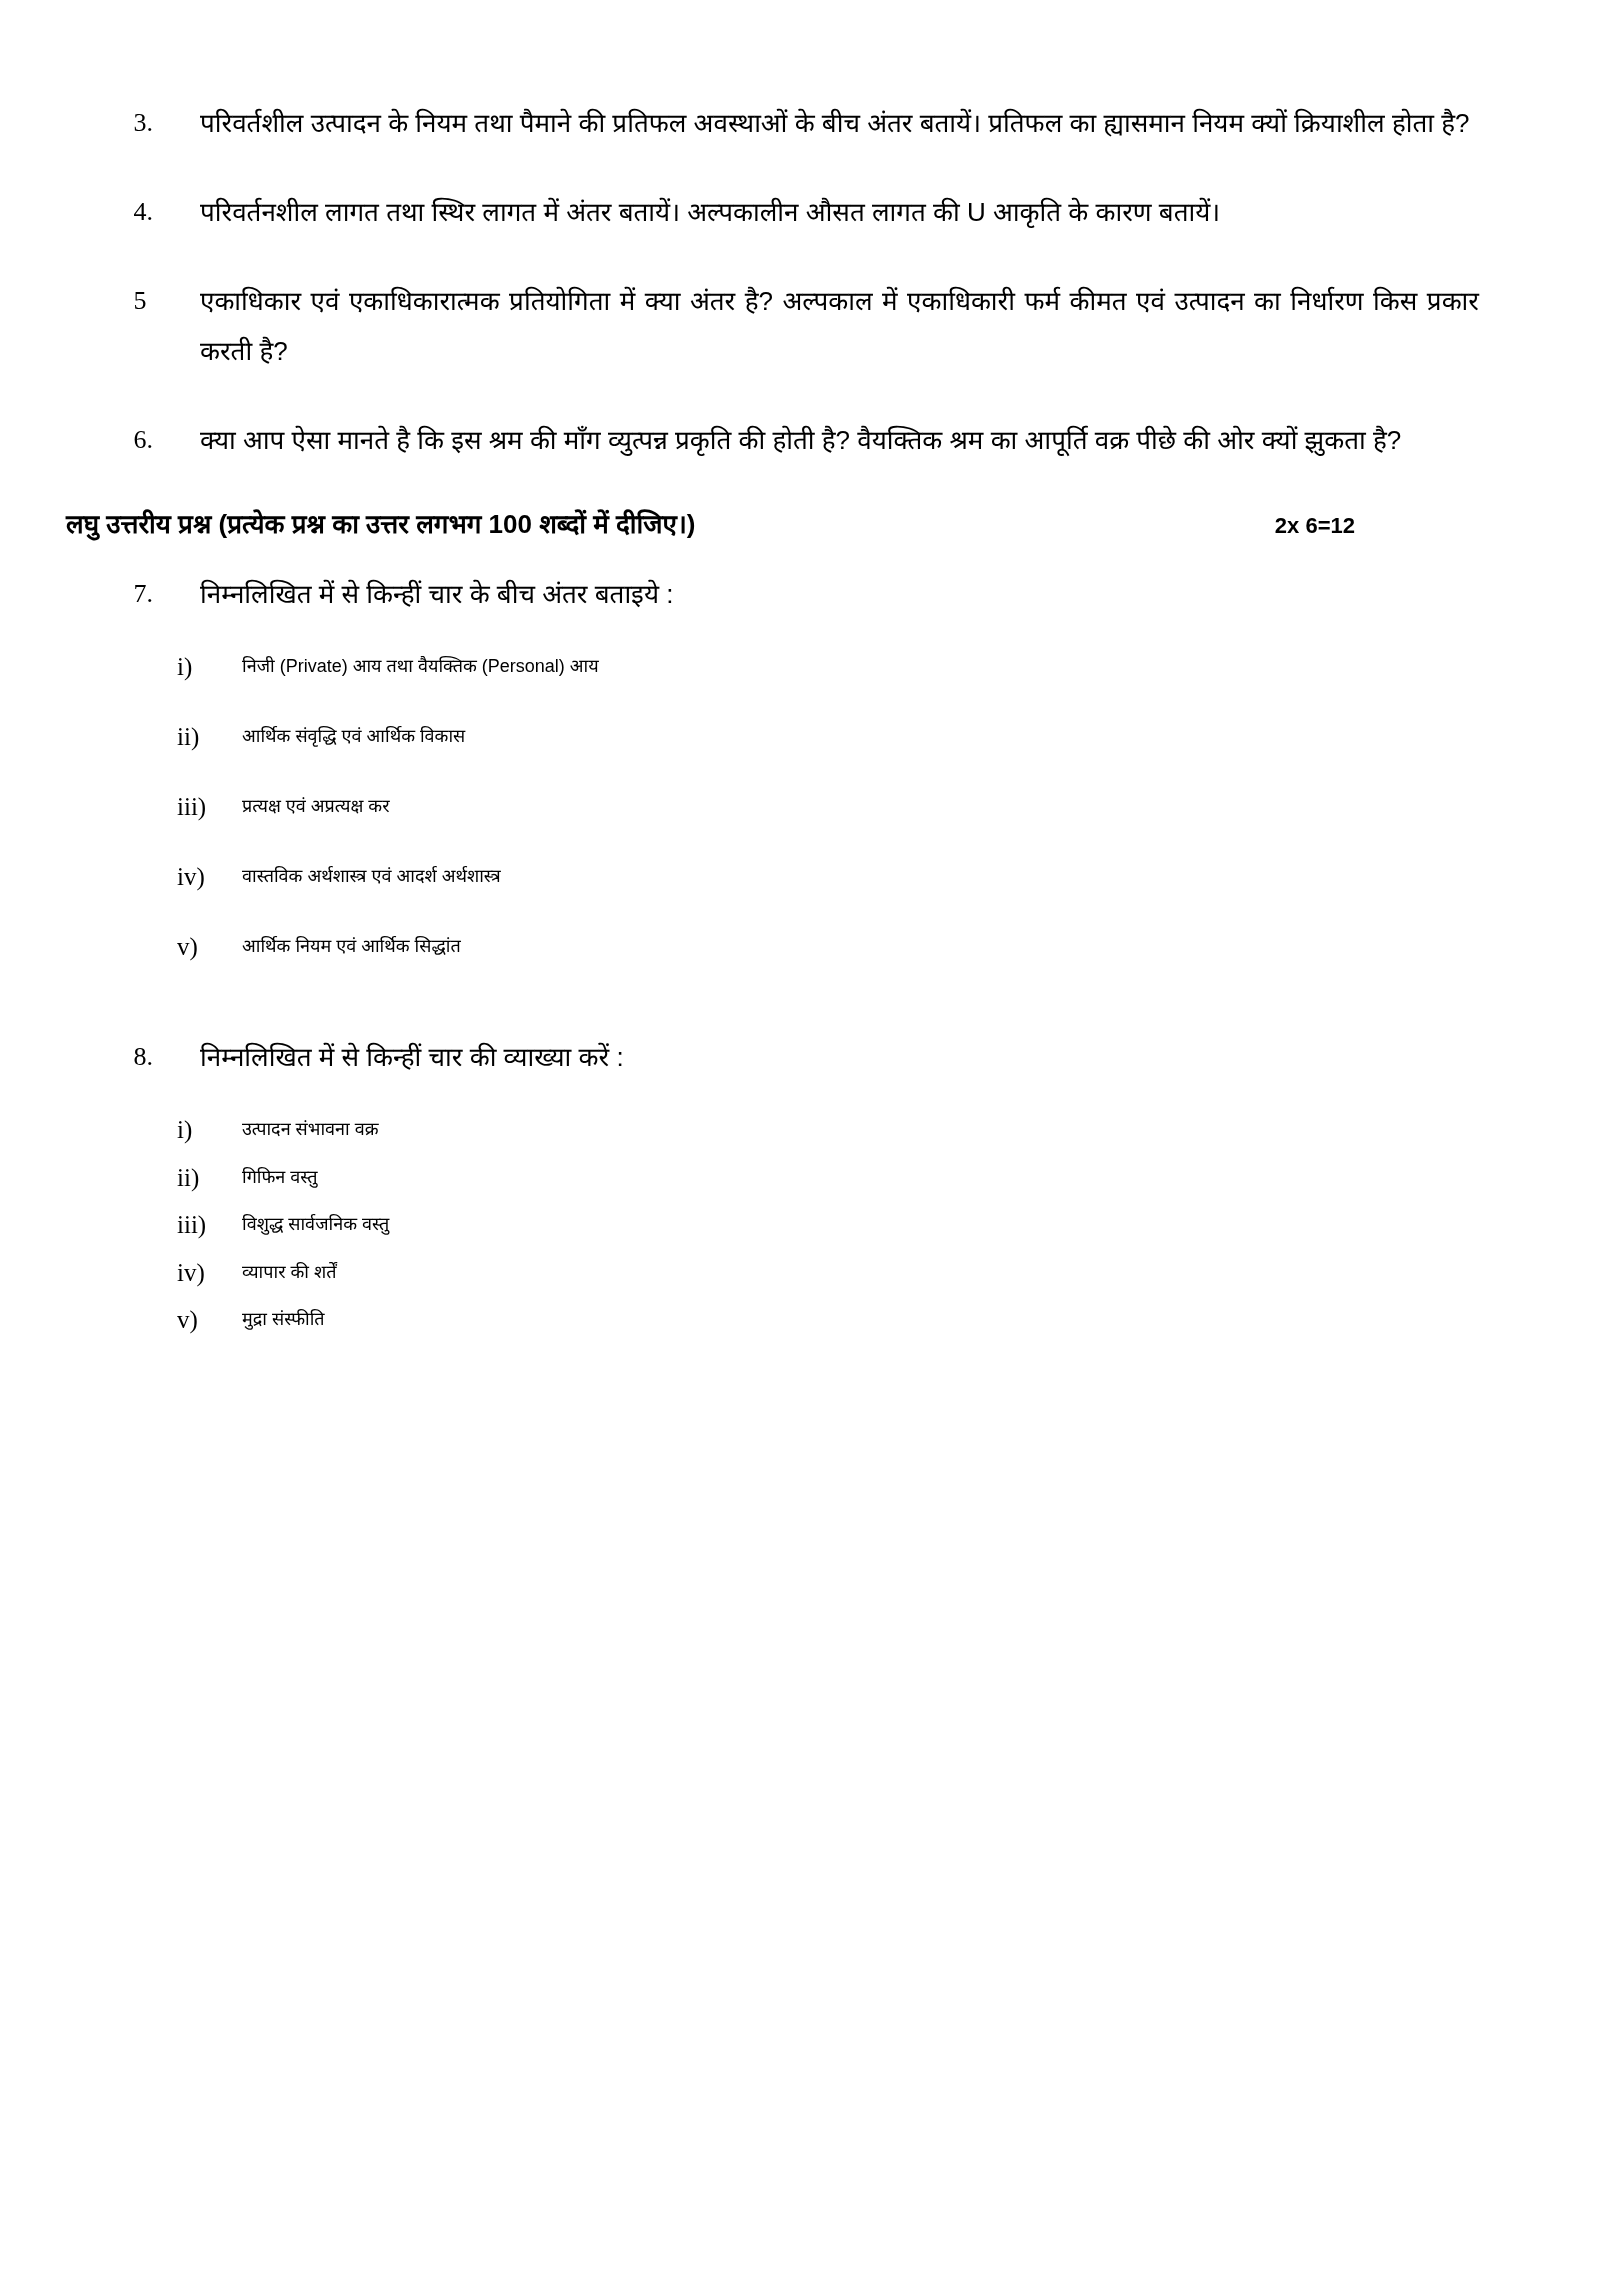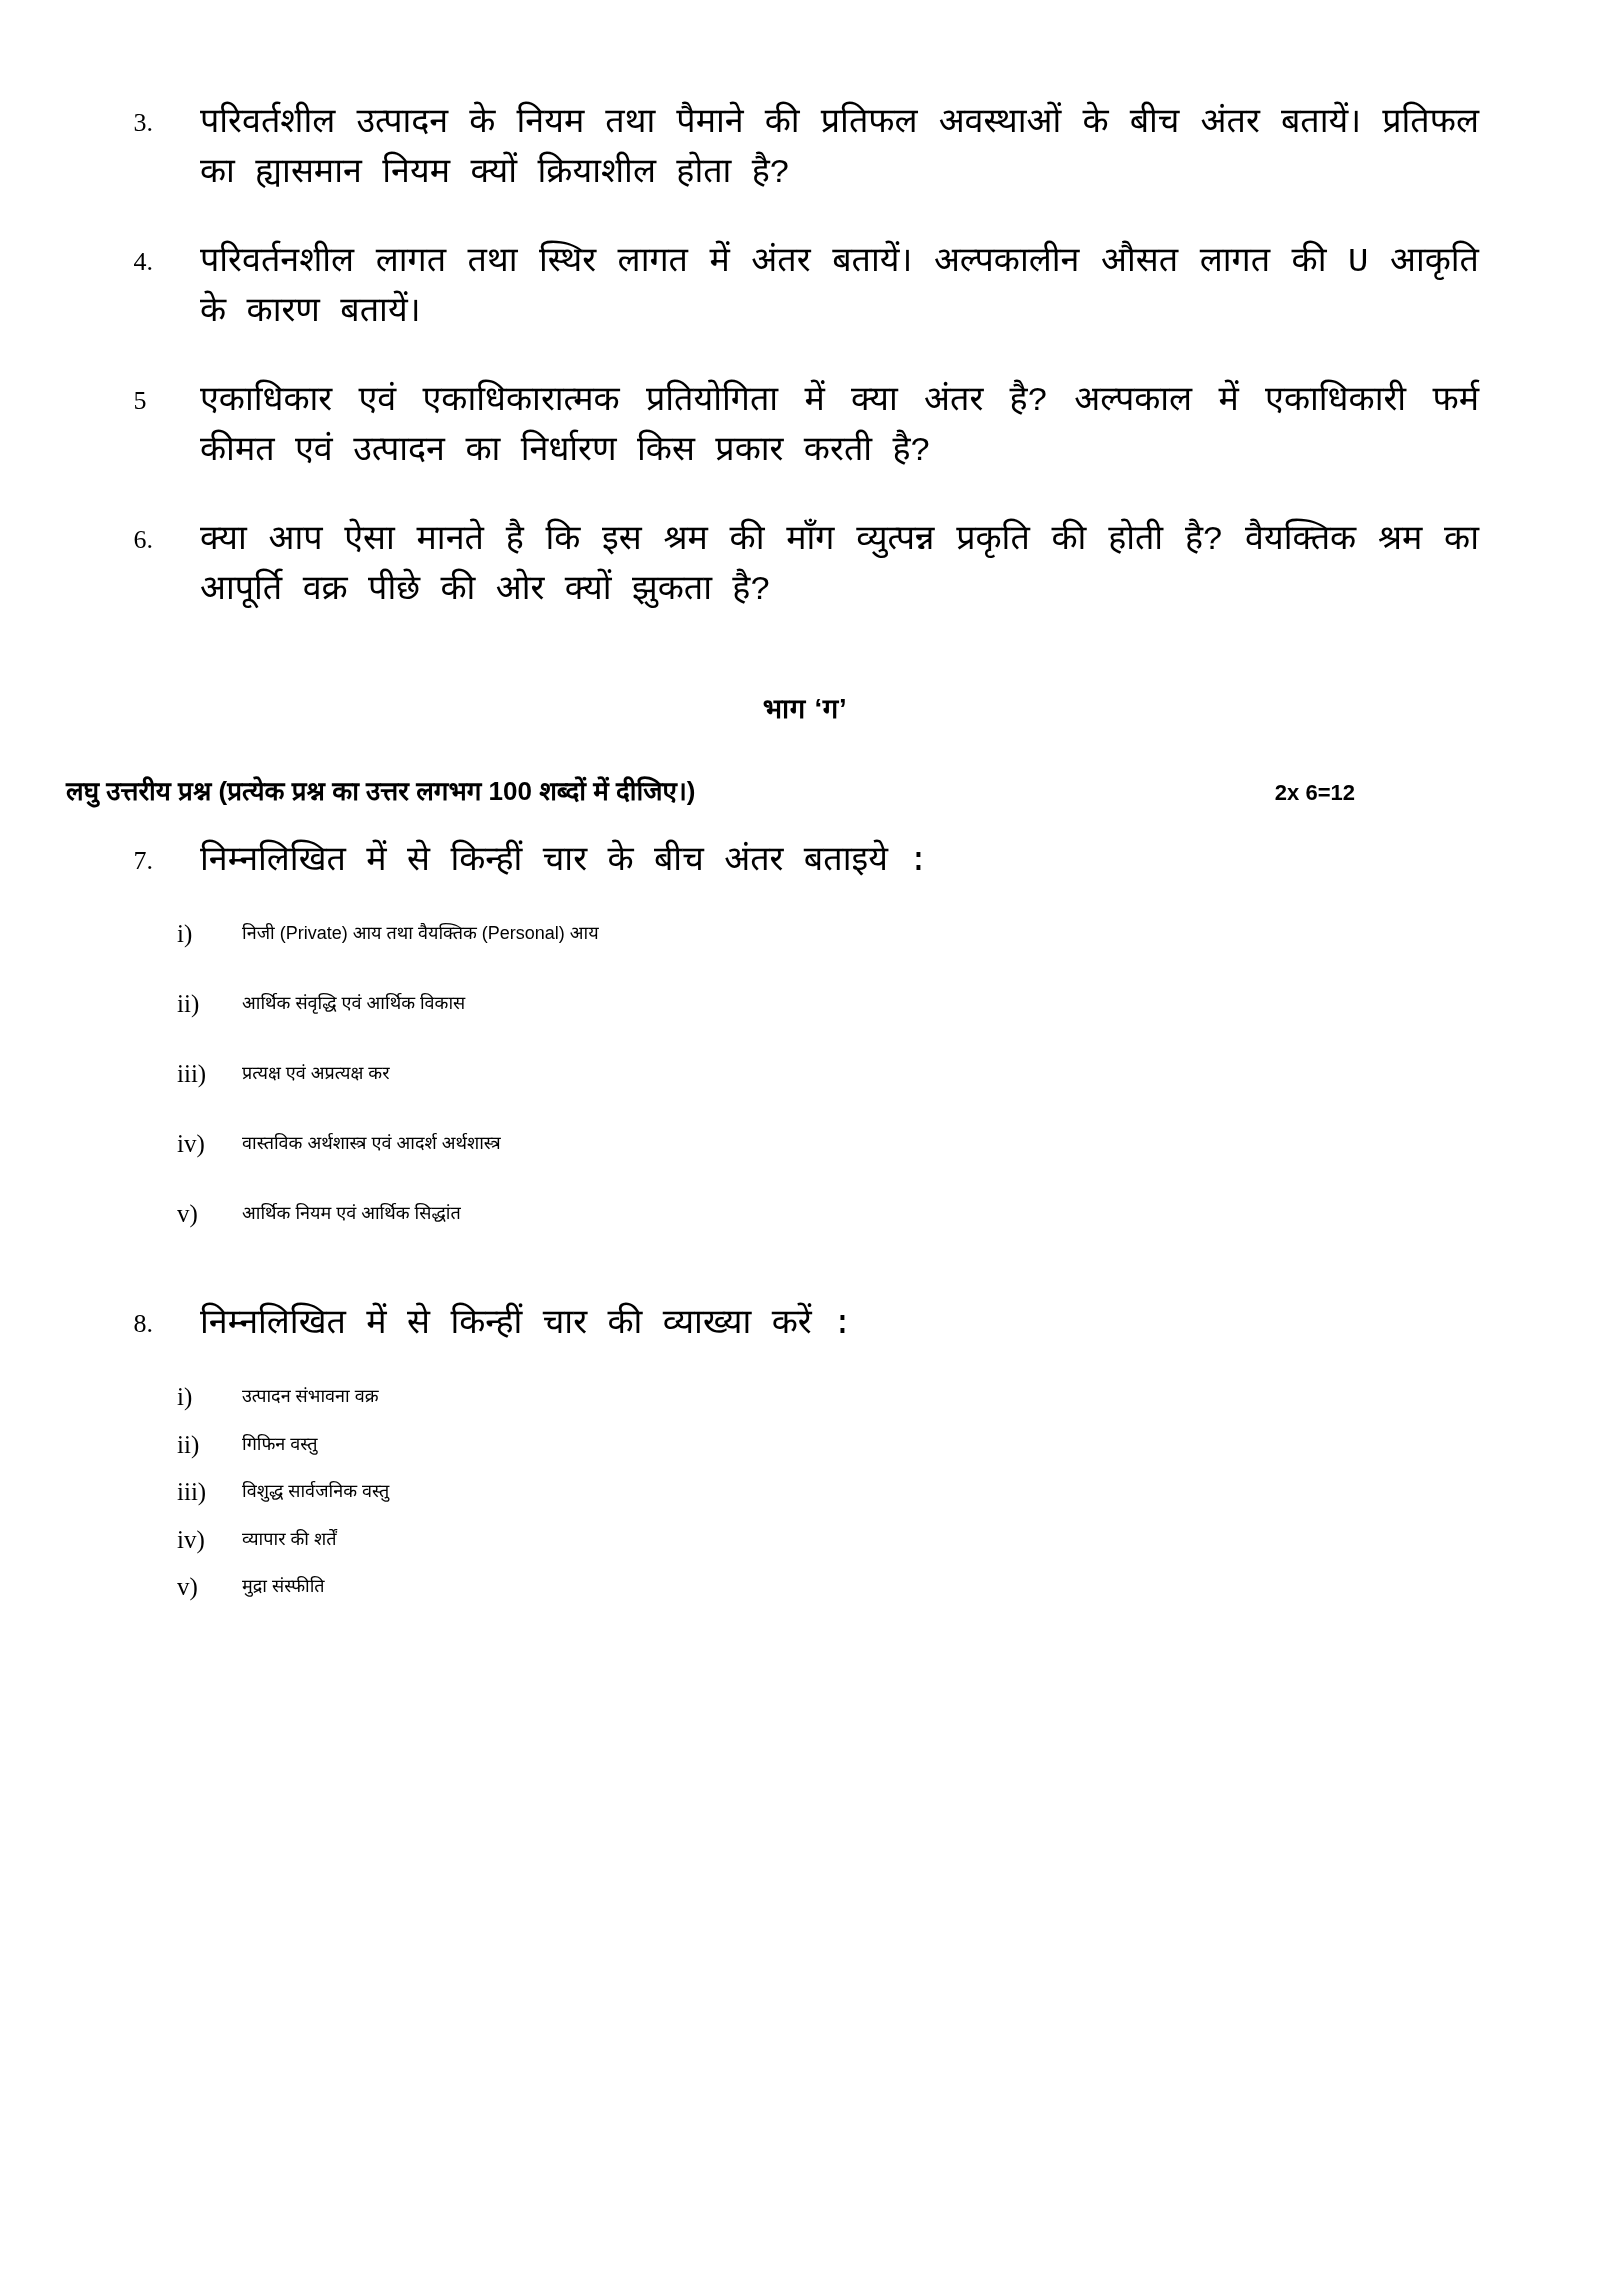--- a/index.html
+++ b/index.html
@@ -44,25 +44,25 @@
     width: 69px;
     font-size: 26px;
     line-height: 50px;
     font-family: "Liberation Serif", serif;
     text-align: left;
     padding-left: 2.6px;
     box-sizing: border-box;
   }
   .q-text {
     flex: 1 1 auto;
-    font-size: 34px;
+    font-size: 26px;
     line-height: 50px;
     text-align: justify;
     text-justify: inter-word;
-    font-family: Liberation Mono, monospace;
+    font-family: Liberation Sans, sans-serif;
   }
 
   .spacer-q { height: 39px; }
   .spacer-q-small { height: 22px; }
 
   
   .section-head {
     text-align: center;
     font-size: 27.5px;
     font-weight: bold;
@@ -149,21 +149,20 @@
       <div class="q-text">एकाधिकार एवं एकाधिकारात्मक प्रतियोगिता में क्या अंतर है? अल्पकाल में एकाधिकारी फर्म कीमत एवं उत्पादन का निर्धारण किस प्रकार करती है?</div>
     </div>
 
     <div class="spacer-q"></div>
 
     <div class="q-row">
       <div class="q-num">6.</div>
       <div class="q-text">क्या आप ऐसा मानते है कि इस श्रम की माँग व्युत्पन्न प्रकृति की होती है? वैयक्तिक श्रम का आपूर्ति वक्र पीछे की ओर क्यों झुकता है?</div>
     </div>
 
-    <div class="section-head">भाग ‘ग’</div>
 
     <div class="instr-row">
       <div class="instr-text">लघु उत्तरीय प्रश्न (प्रत्येक प्रश्न का उत्तर लगभग 100 शब्दों में दीजिए।)</div>
       <div class="instr-marks">2x 6=12</div>
     </div>
 
     <div class="spacer-q-small"></div>
 
     <div class="q-row">
       <div class="q-num">7.</div>

